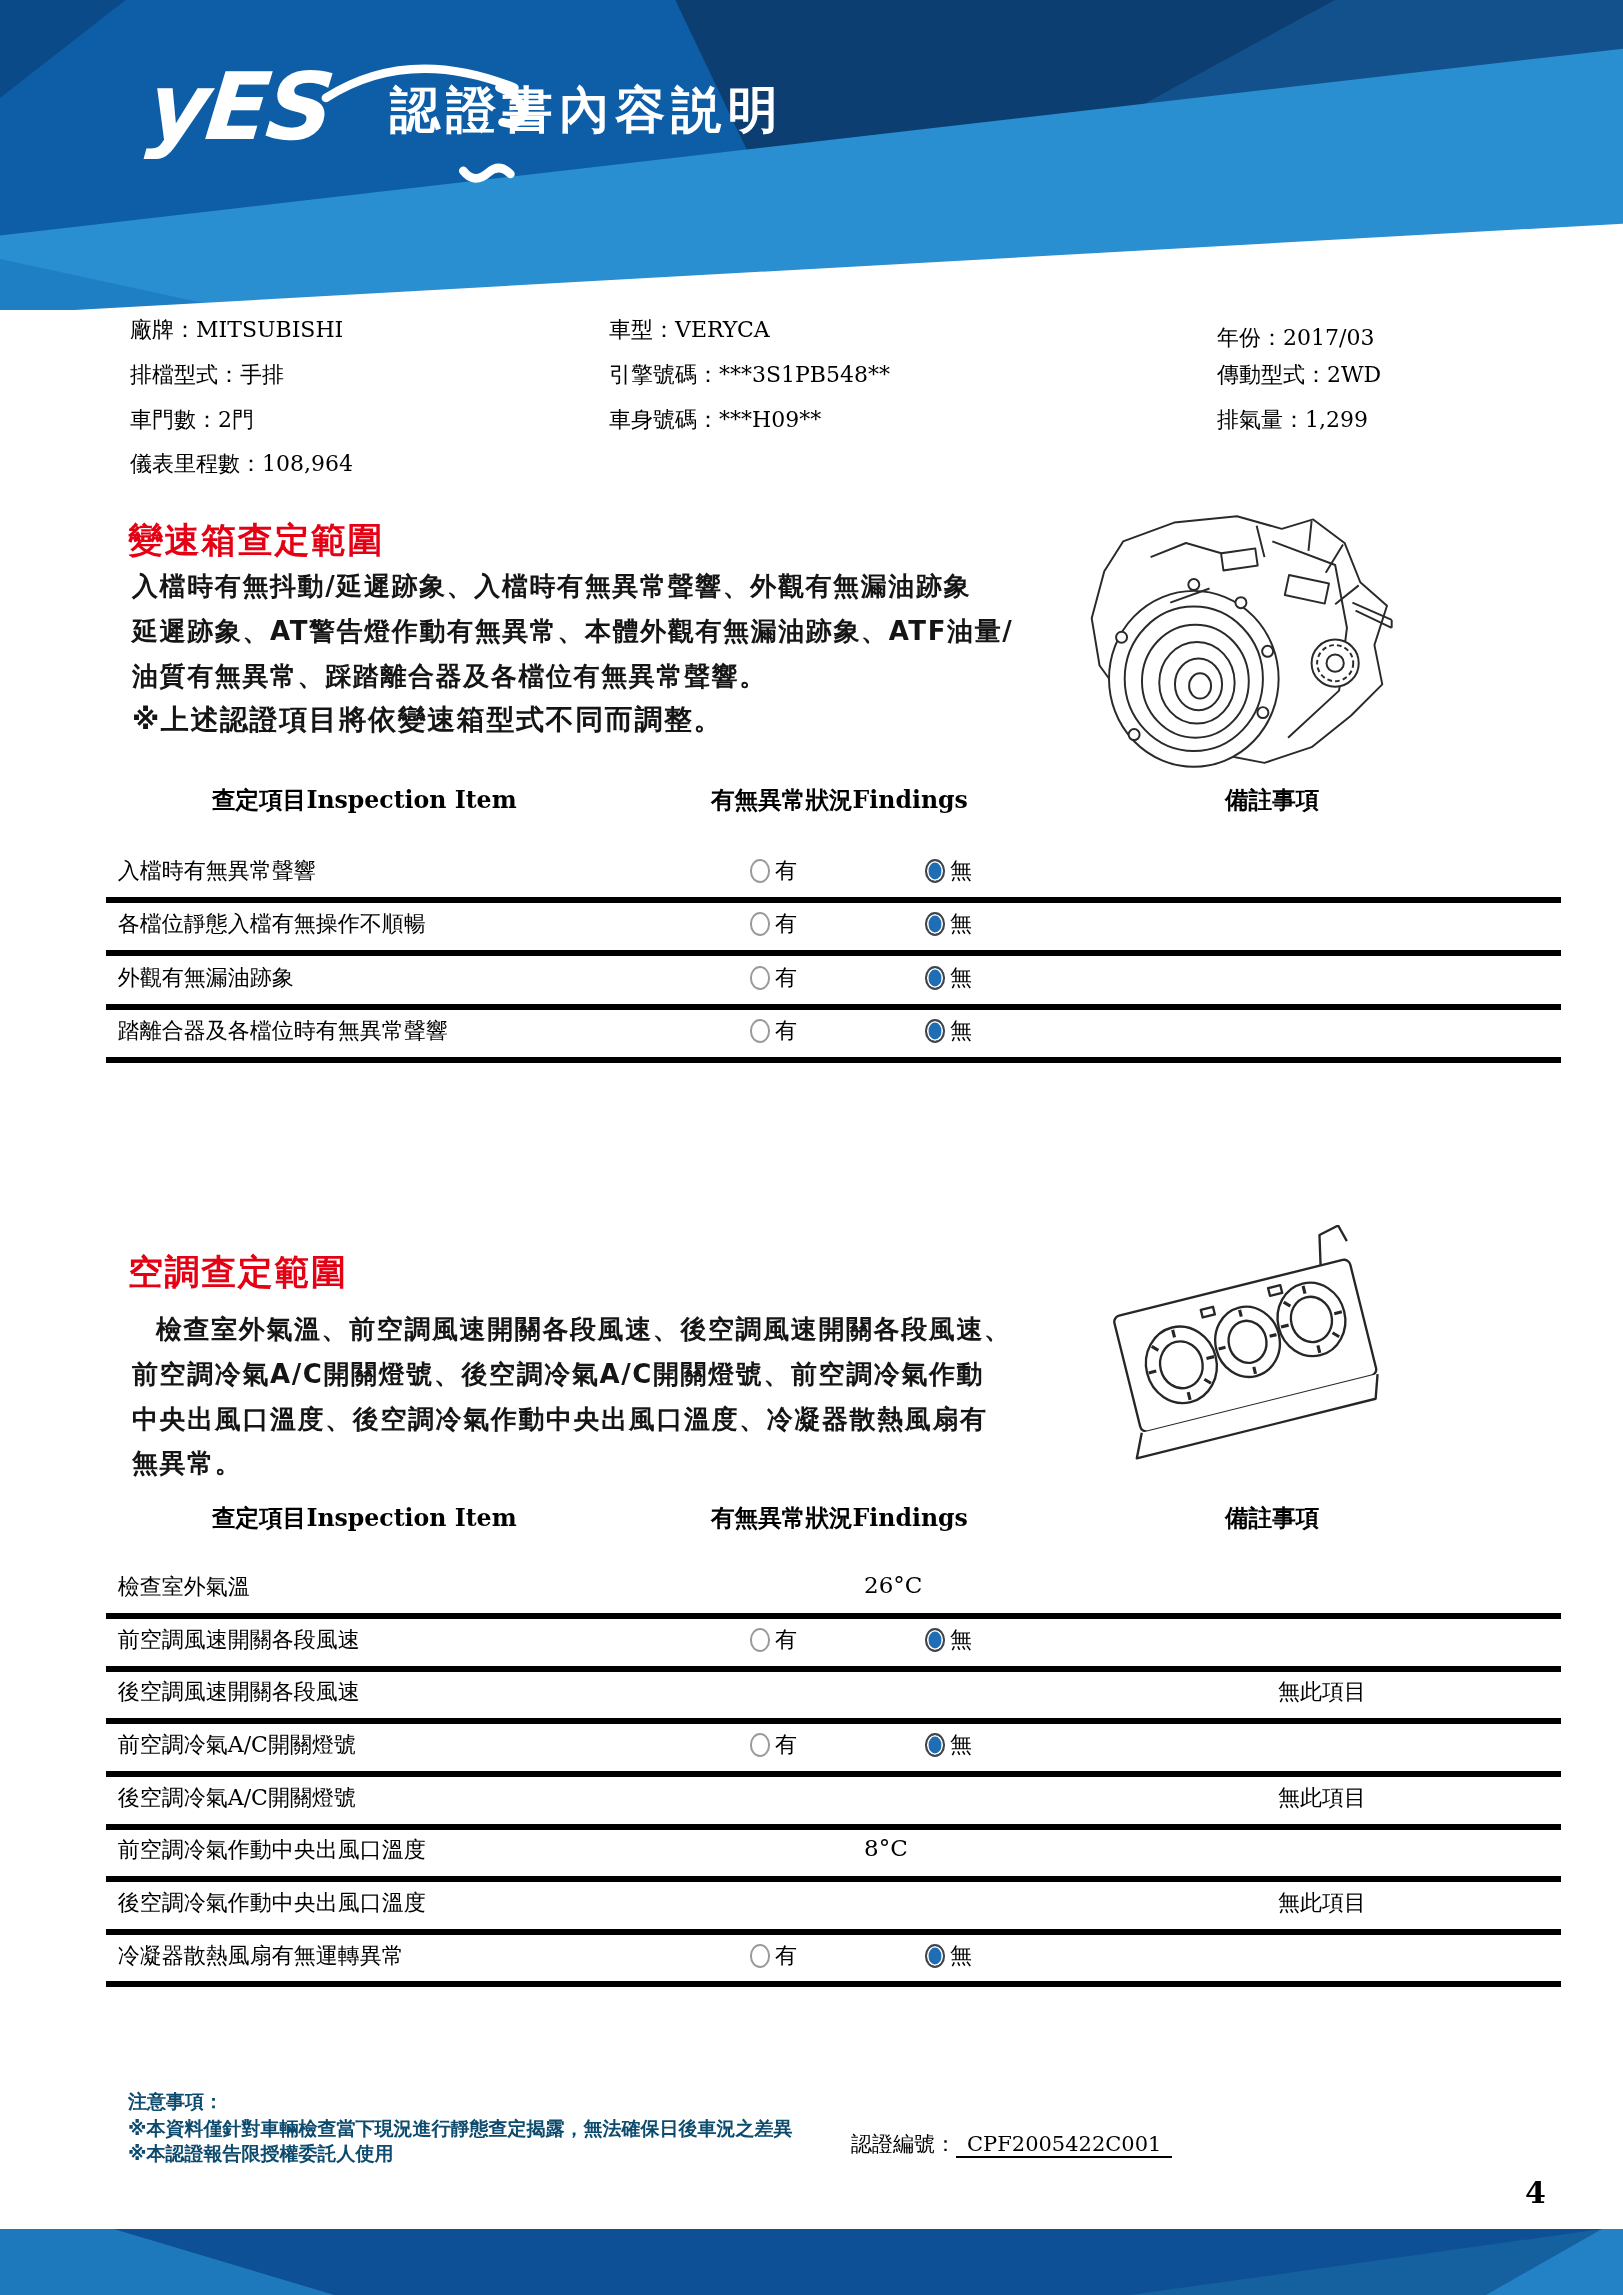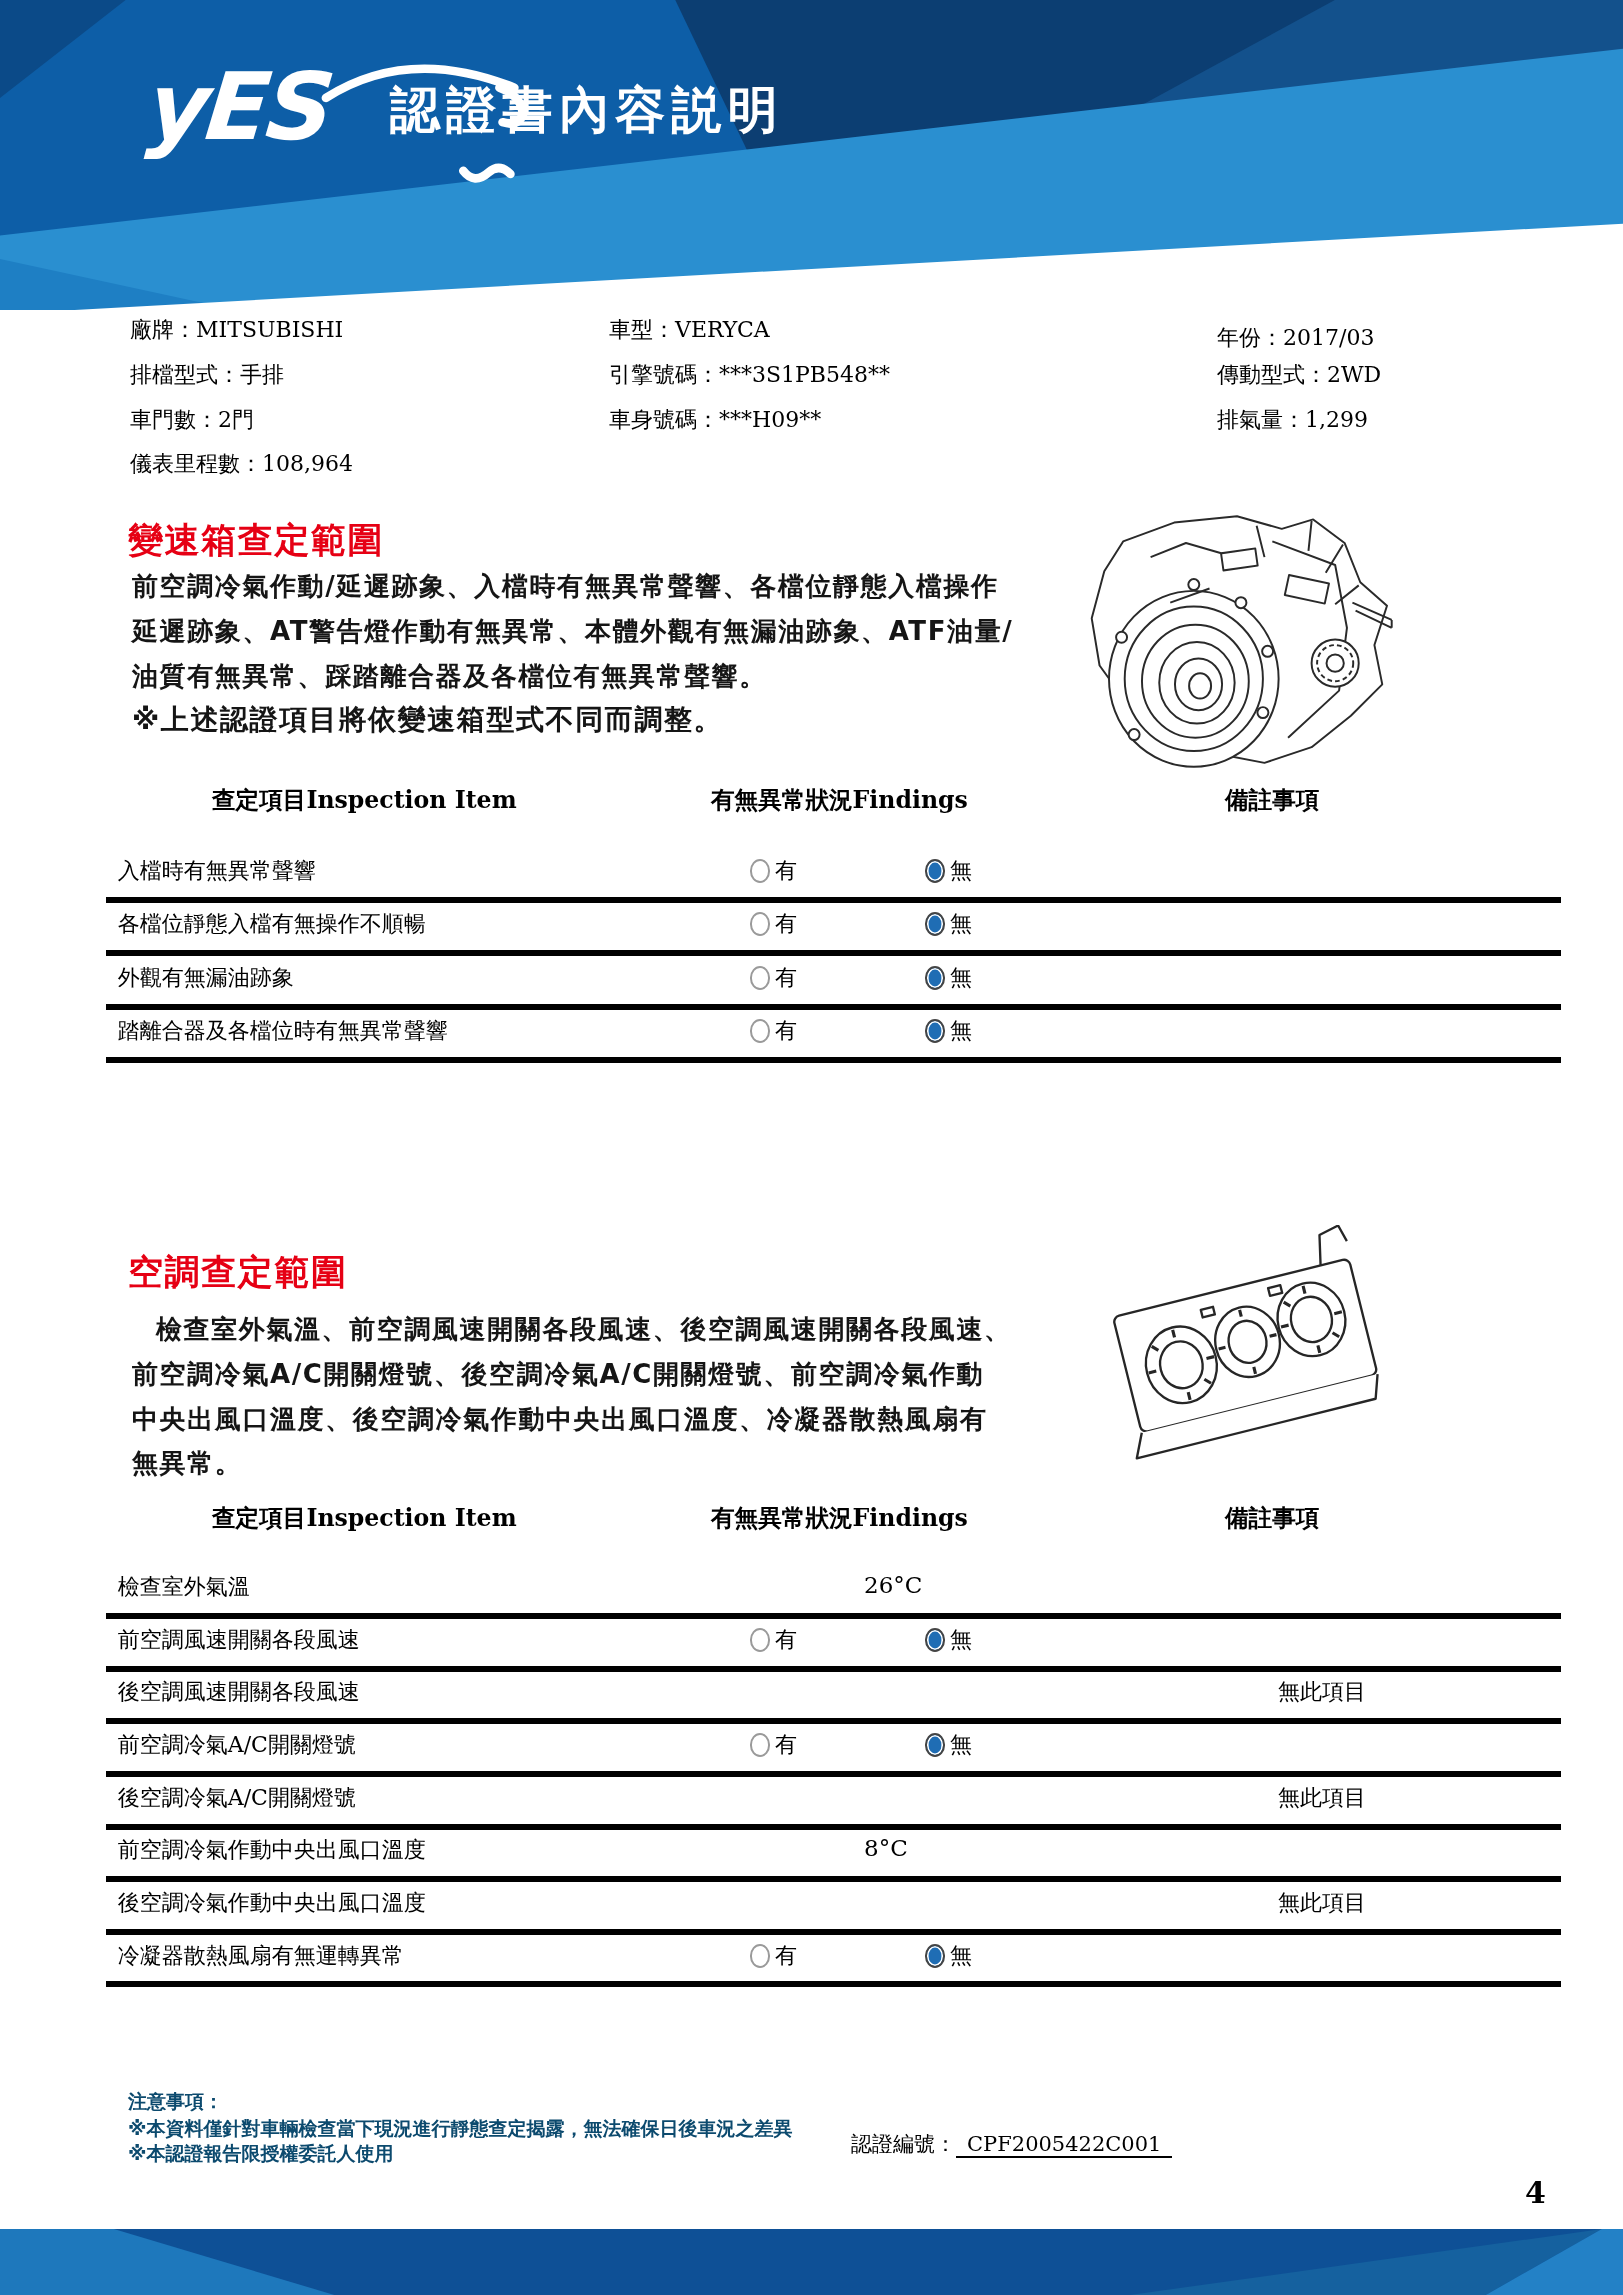--- a/index.html
+++ b/index.html
@@ -75,21 +75,21 @@
   <div class="abs vline" style="left:130px;top:404px;">車門數：2門</div>
   <div class="abs vline" style="left:130px;top:448px;">儀表里程數：108,964</div>
   <div class="abs vline" style="left:609px;top:314px;">車型：VERYCA</div>
   <div class="abs vline" style="left:609px;top:359px;">引擎號碼：***3S1PB548**</div>
   <div class="abs vline" style="left:609px;top:404px;">車身號碼：***H09**</div>
   <div class="abs vline" style="left:1217px;top:314px;margin-top:8px;">年份：2017/03</div>
   <div class="abs vline" style="left:1217px;top:359px;">傳動型式：2WD</div>
   <div class="abs vline" style="left:1217px;top:404px;">排氣量：1,299</div>
 
   <div class="abs sec-title" style="left:128px;top:521px;color:#e60014;">變速箱查定範圍</div>
-  <div class="abs desc" style="left:132px;top:570px;">前空調冷氣作動/延遲跡象、入檔時有無異常聲響、各檔位靜態入檔操作</div>
+  <div class="abs desc" style="left:132px;top:570px;">入檔時有無抖動/延遲跡象、入檔時有無異常聲響、外觀有無漏油跡象</div>
   <div class="abs desc" style="left:132px;top:615px;">延遲跡象、AT警告燈作動有無異常、本體外觀有無漏油跡象、ATF油量/</div>
   <div class="abs desc" style="left:132px;top:660px;">油質有無異常、踩踏離合器及各檔位有無異常聲響。</div>
   <div class="abs desc small" style="left:132px;top:703px;">※上述認證項目將依變速箱型式不同而調整。</div>
 
   <svg class="abs" style="left:1076px;top:510px;" width="322" height="267" viewBox="0 0 410 340">
     <g fill="#fff" stroke="#2a2a2a" stroke-width="2.5" stroke-linejoin="round">
       <path d="M60,40 L125,16 L205,8 L262,24 L302,12 L342,42 L362,92 L396,122 L380,172 L390,222 L350,262 L300,302 L240,322 L178,310 L118,290 L66,248 L30,198 L20,138 L36,78 Z"></path>
       <path d="M250,40 L330,70 L345,150 L335,230 L270,290" fill="none"></path>
       <path d="M230,20 L240,60 M300,14 L296,52 M340,44 L318,80 M360,96 L330,120" fill="none"></path>
       <ellipse cx="150" cy="215" rx="108" ry="112"></ellipse>

